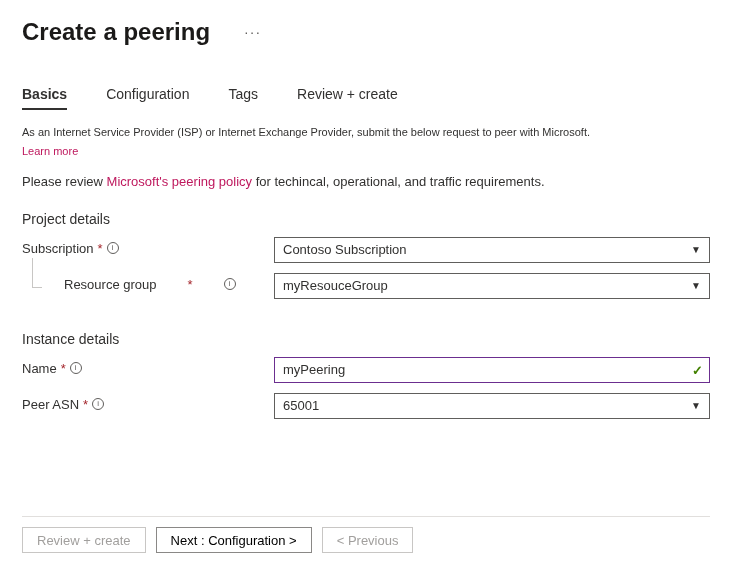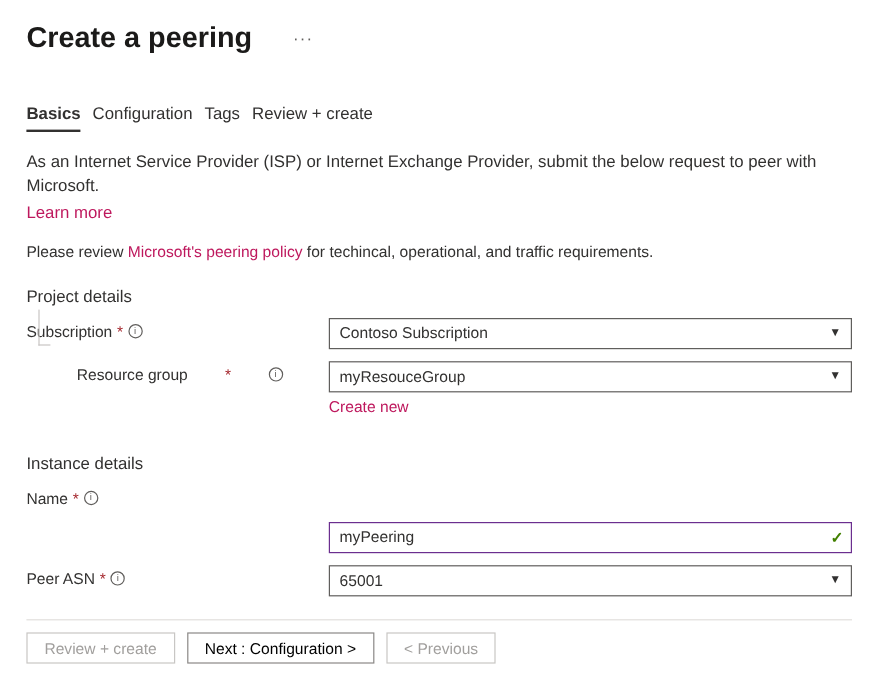--- a/index.html
+++ b/index.html
@@ -25,36 +25,36 @@
       color: #1b1a19;
     }
     .dots {
       margin-left: 18px;
       color: #605e5c;
       font-size: 14px;
       letter-spacing: 1px;
     }
     .tabs {
       display: flex;
-      gap: 10px;
+      gap: 39px;
       border-bottom: 1px solid #ffffff;
       margin-bottom: 14px;
     }
     .tab {
       font-size: 14px;
       padding-bottom: 6px;
       cursor: pointer;
       color: #323130;
     }
     .tab.active {
       font-weight: 600;
       border-bottom: 2px solid #323130;
     }
     .intro {
-      font-size: 14px;
+      font-size: 11px;
       line-height: 1.4;
       margin-bottom: 4px;
     }
     .link {
       color: #be185d;
       cursor: pointer;
     }
     .policy-line {
       font-size: 13px;
       margin-top: 14px;
@@ -126,21 +126,20 @@
       justify-content: space-between;
       cursor: pointer;
     }
     .text-input {
       cursor: text;
     }
     .text-input.valid {
       border-color: #6b2e8f;
       padding-right: 34px;
       position: relative;
-      margin-top: 31px;
     }
     .chev {
       font-size: 10px;
       color: #323130;
     }
     .check {
       position: absolute;
       right: 6px;
       top: 50%;
       transform: translateY(-50%);
@@ -225,23 +224,20 @@
   <div class="form-label indented">
     <span>Resource group</span>
     <span class="req">*</span>
     <span class="info-icon">i</span>
   </div>
   <div class="form-control-wrap">
     <div class="select">
       <span>myResouceGroup</span>
       <span class="chev">▼</span>
     </div>
-    <div class="create-new">
-      <span class="link">Create new</span>
-    </div>
   </div>
 </div>
 
 <div class="section-title instance">Instance details</div>
 
 <div class="form-row">
   <div class="form-label">
     <span>Name</span>
     <span class="req">*</span>
     <span class="info-icon">i</span>

